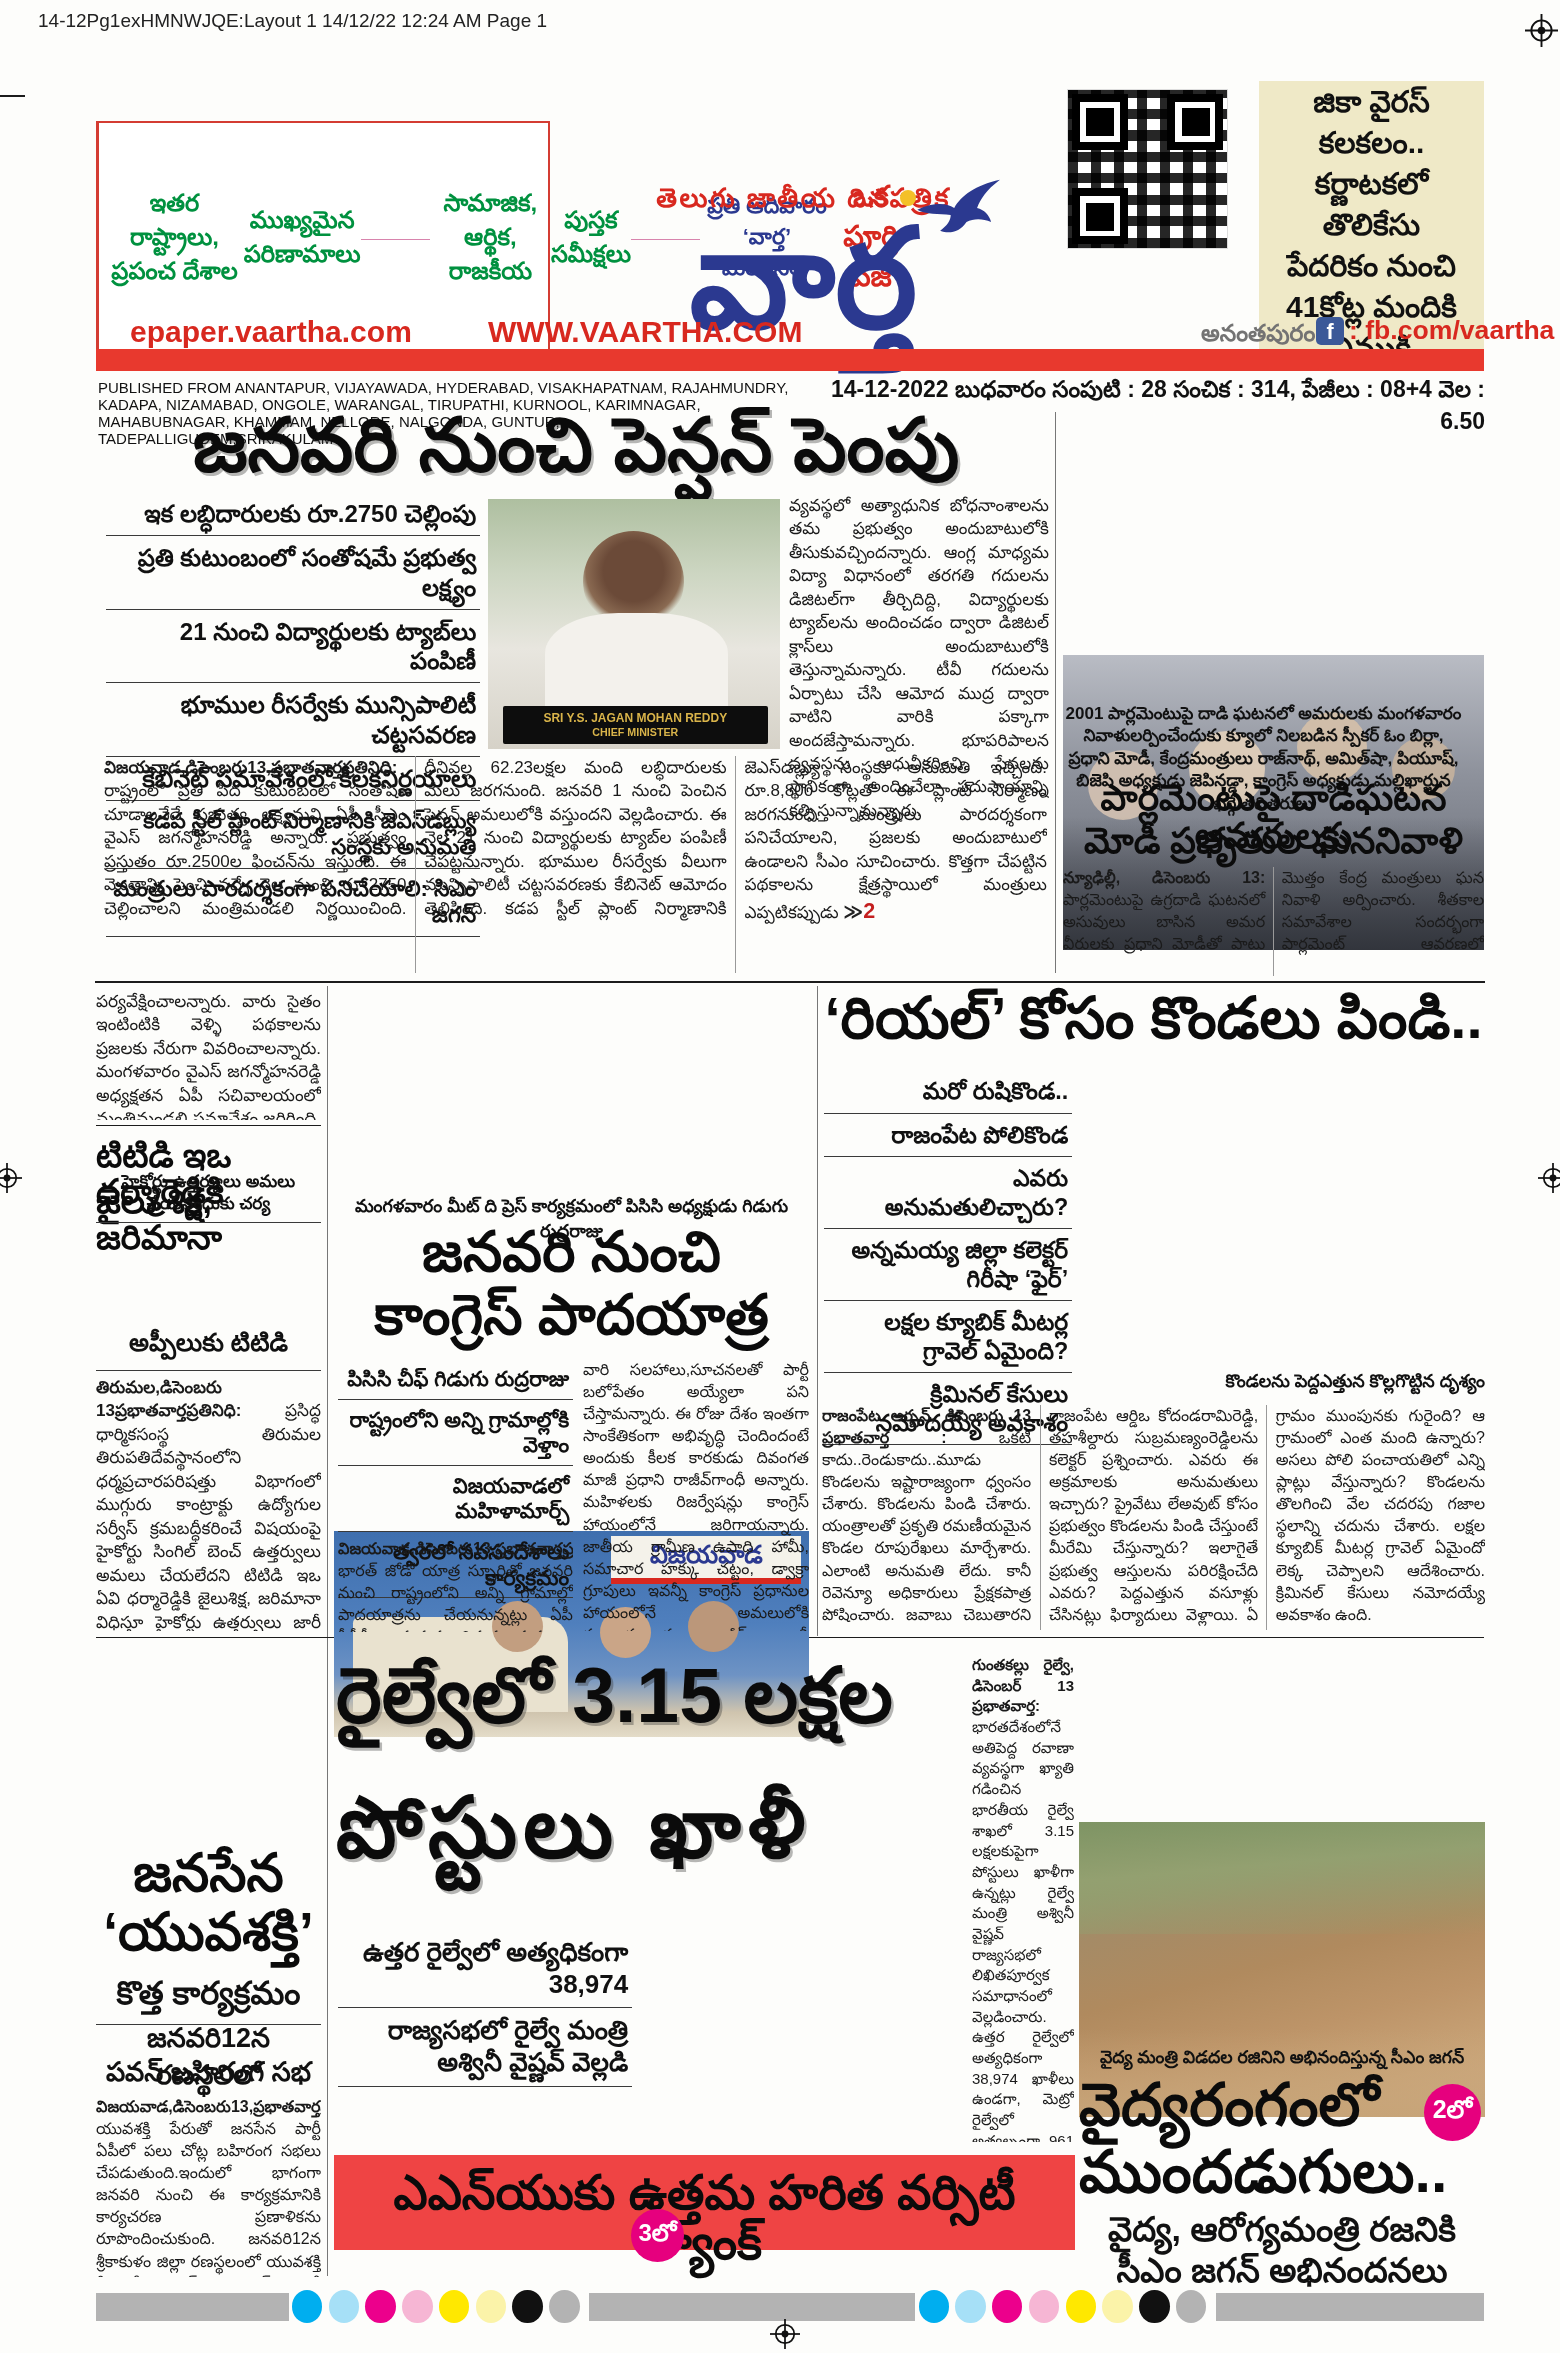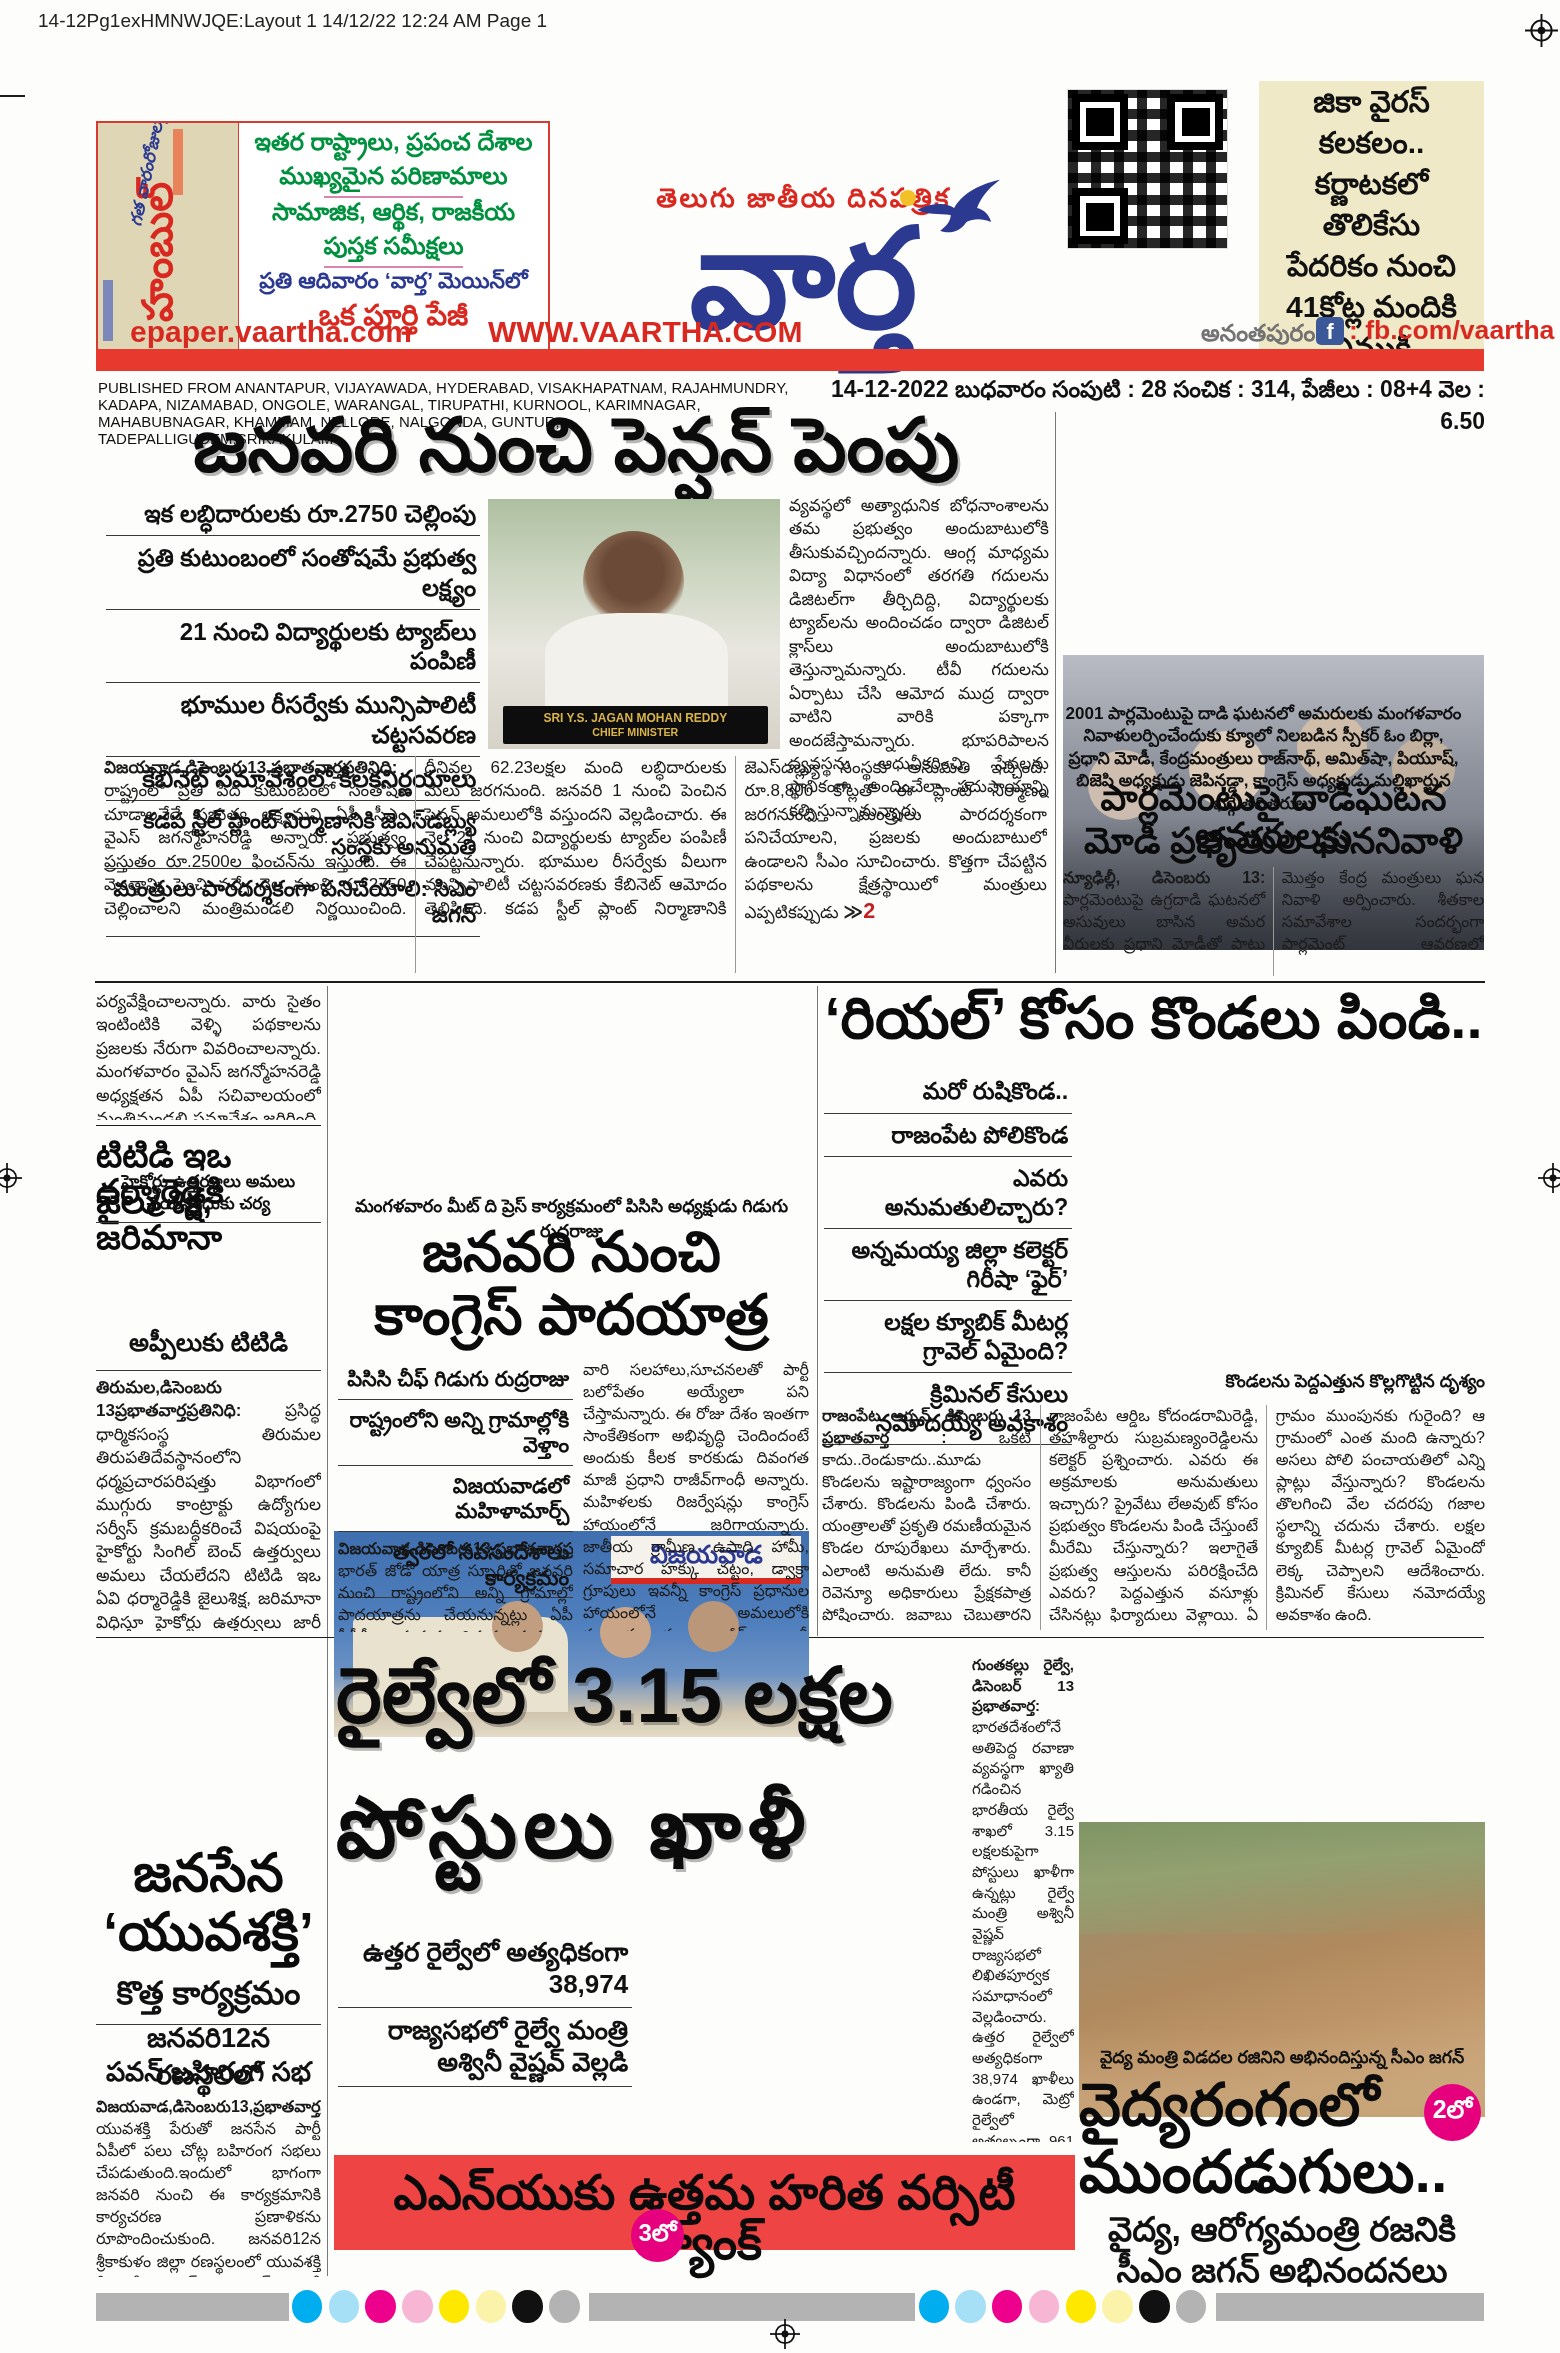--- a/index.html
+++ b/index.html
@@ -48,21 +48,21 @@
     <circle cx="26" cy="26" r="6" fill="#111"></circle>
   </svg>
 
 <div class="abs" style="left:96px;top:121px;width:450px;height:233px;border:2.5px solid #d43c32;display:flex;background:#fff">
   <div style="width:140px;background:#ded6b5;position:relative;overflow:hidden;border-right:1.9px solid #d43c32">
     <div class="abs" style="left:75px;top:6.3px;width:10px;height:66px;background:#e8835c"></div>
     <div class="abs" style="left:5px;top:157px;width:10px;height:61px;background:#7d88ba"></div>
     <div class="abs red" style="left:-40px;top:100px;width:209px;transform:rotate(-90deg);font-size:42px;font-weight:800;text-align:center">హంబుల్</div>
     <div class="abs blue" style="left:28px;top:101px;width:190px;transform:rotate(-78deg);transform-origin:left top;font-size:17px;font-style:italic;font-weight:bold">గత వారంరోజులపై టెలిస్కోప్</div>
   </div>
-  <div style="flex:1;display:flex;flex-direction:column;align-items:center;justify-content:flex-start;padding:5px 6.3px">
+  <div style="flex:1;display:flex;flex-direction:row;align-items:center;justify-content:flex-end;padding:5px 6.3px">
     <div class="green bold c" style="font-size:24px">ఇతర రాష్ట్రాలు, ప్రపంచ దేశాల</div>
     <div class="green bold c" style="font-size:24px">ముఖ్యమైన పరిణామాలు</div>
     <div style="width:139px;height:1.9px;background:#d884ad"></div>
     <div class="green bold c" style="font-size:24px">సామాజిక, ఆర్థిక, రాజకీయ</div>
     <div class="green bold c" style="font-size:24px">పుస్తక సమీక్షలు</div>
     <div style="width:139px;height:1.9px;background:#d884ad"></div>
     <div class="blue bold c" style="font-size:22px">ప్రతి ఆదివారం ‘వార్త’ మెయిన్‌లో</div>
     <div class="red bold c" style="font-size:29px">ఒక పూర్తి పేజీ</div>
   </div>
 </div>

